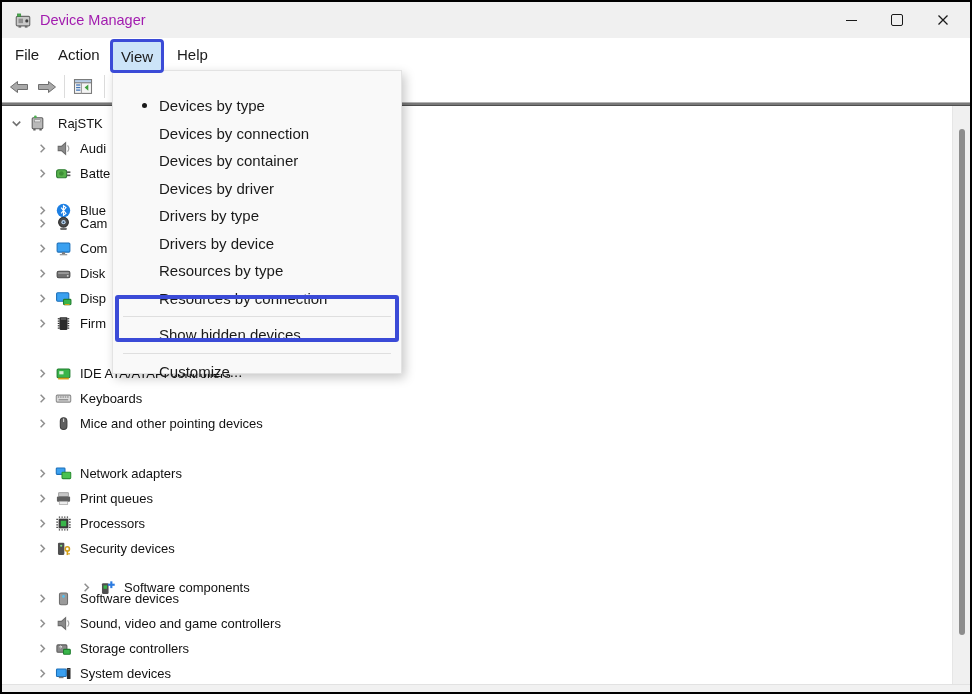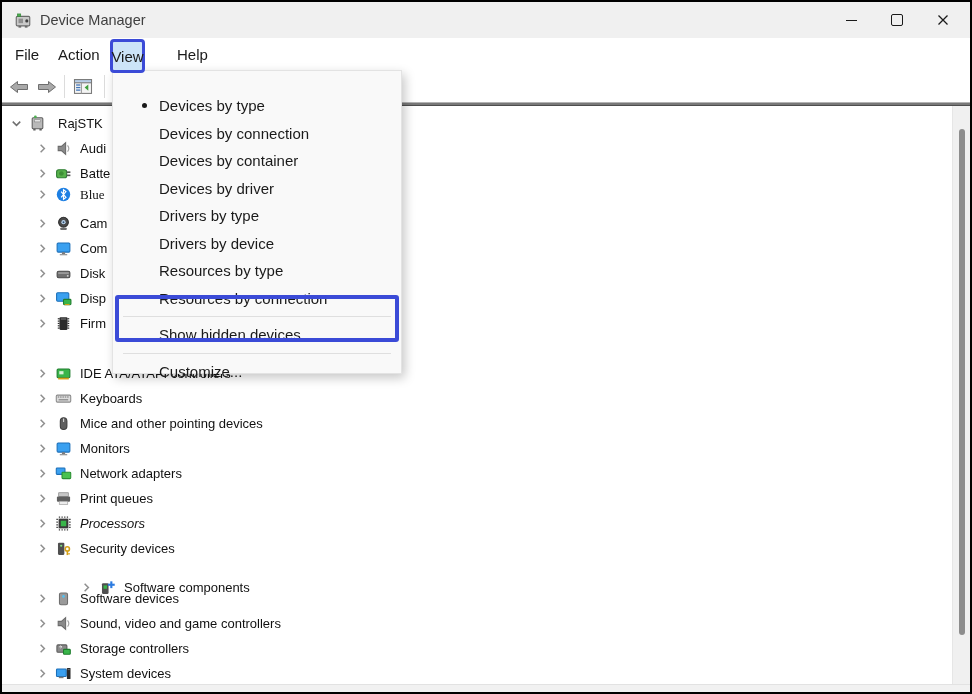--- a/index.html
+++ b/index.html
@@ -1,29 +1,29 @@
 <!DOCTYPE html>
 <html><head>
 <meta charset="utf-8">
 <style>
   html,body{margin:0;padding:0;background:#fff;font-family:"Liberation Sans",sans-serif;}
   #win{position:relative;width:972px;height:694px;box-sizing:border-box;border:2px solid #000;background:#fff;overflow:hidden;}
   
   .titlebar{position:absolute;left:0;top:0;right:0;height:36px;background:#f0f0f0;}
   .appicon{position:absolute;left:12px;top:9px;width:18px;height:18px;}
-  .title{position:absolute;left:38px;top:0;height:36px;line-height:36px;font-size:14.5px;color:#404040;}
+  .title{position:absolute;left:38px;top:0;height:36px;line-height:36px;font-size:14.5px;color:#a21caf;}
   .winbtn{position:absolute;top:0;width:46px;height:36px;display:flex;align-items:center;justify-content:center;}
   .btn-min{right:96px}.btn-max{right:50px}.btn-close{right:4px}
   .glyph-min{width:11px;height:0;border-top:1.4px solid #1a1a1a;display:block;}
   .glyph-max{width:10px;height:10px;border:1.4px solid #1a1a1a;border-radius:2px;display:block;}
   
   .menubar{position:absolute;left:0;top:36px;right:0;height:33px;background:#fff;border-bottom:1px solid #ececec;}
   .mb-item{position:absolute;top:0;height:33px;line-height:33px;font-size:15px;color:#1a1a1a;}
   .mb-file{left:13px}.mb-action{left:56px}.mb-help{left:175px}
-  .view-box{position:absolute;left:108px;top:1px;width:35px;height:34px;box-sizing:border-box;
+  .view-box{position:absolute;left:108px;top:1px;width:54px;height:34px;box-sizing:border-box;
     border:3px solid #3b4bd7;border-radius:4px;background:#cce4f8;display:flex;align-items:center;justify-content:center;
     font-size:15px;color:#1a1a1a;z-index:70;}
   
   .toolbar{position:absolute;left:0;top:69px;right:0;height:31px;background:#fff;}
   .tb-btn{position:absolute;top:3px;width:26px;height:25px;display:flex;align-items:center;justify-content:center;}
   .tb-back{left:4px}.tb-fwd{left:32px}.tb-tree{left:68px}
   .tb-sep{position:absolute;top:4px;width:0;height:23px;border-left:1px solid #dcdcdc;}
   .tb-sep1{left:62px}.tb-sep2{left:102px}
   
   .darkband{position:absolute;left:0;top:100px;right:0;height:4px;
@@ -296,21 +296,21 @@
       </div>
       <div class="trow lv1" style="top: 55px;">
         <svg class="chev">
           <use href="#chev-right"></use>
         </svg>
         <svg class="ticon">
           <use href="#sym-battery"></use>
         </svg>
         <span class="lbl">Batte</span>
       </div>
-      <div class="trow lv1" style="top: 76px; font-family: Liberation Serif, serif;">
+      <div class="trow lv1" style="top: 92px;">
         <svg class="chev">
           <use href="#chev-right"></use>
         </svg>
         <svg class="ticon">
           <use href="#sym-bluetooth"></use>
         </svg>
         <span class="lbl">Blue</span>
       </div>
       <div class="trow lv1" style="top: 130px;">
         <svg class="chev">
@@ -377,48 +377,39 @@
       </div>
       <div class="trow lv1" style="top: 305px;">
         <svg class="chev">
           <use href="#chev-right"></use>
         </svg>
         <svg class="ticon">
           <use href="#sym-mouse"></use>
         </svg>
         <span class="lbl">Mice and other pointing devices</span>
       </div>
-      <div class="trow lv1" style="top: 330px;">
-        <svg class="chev">
-          <use href="#chev-right"></use>
-        </svg>
-        <svg class="ticon">
-          <use href="#sym-monitor"></use>
-        </svg>
-        <span class="lbl">Monitors</span>
-      </div>
       <div class="trow lv1" style="top: 355px; padding-left: 16px;">
         <svg class="chev">
           <use href="#chev-right"></use>
         </svg>
         <svg class="ticon">
           <use href="#sym-network"></use>
         </svg>
         <span class="lbl">Network adapters</span>
       </div>
       <div class="trow lv1" style="top: 380px;">
         <svg class="chev">
           <use href="#chev-right"></use>
         </svg>
         <svg class="ticon">
           <use href="#sym-printer"></use>
         </svg>
         <span class="lbl">Print queues</span>
       </div>
-      <div class="trow lv1" style="top: 405px; font-style: italic;">
+      <div class="trow lv1" style="top: 405px;">
         <svg class="chev">
           <use href="#chev-right"></use>
         </svg>
         <svg class="ticon">
           <use href="#sym-processor"></use>
         </svg>
         <span class="lbl">Processors</span>
       </div>
       <div class="trow lv1" style="top: 430px;">
         <svg class="chev">

